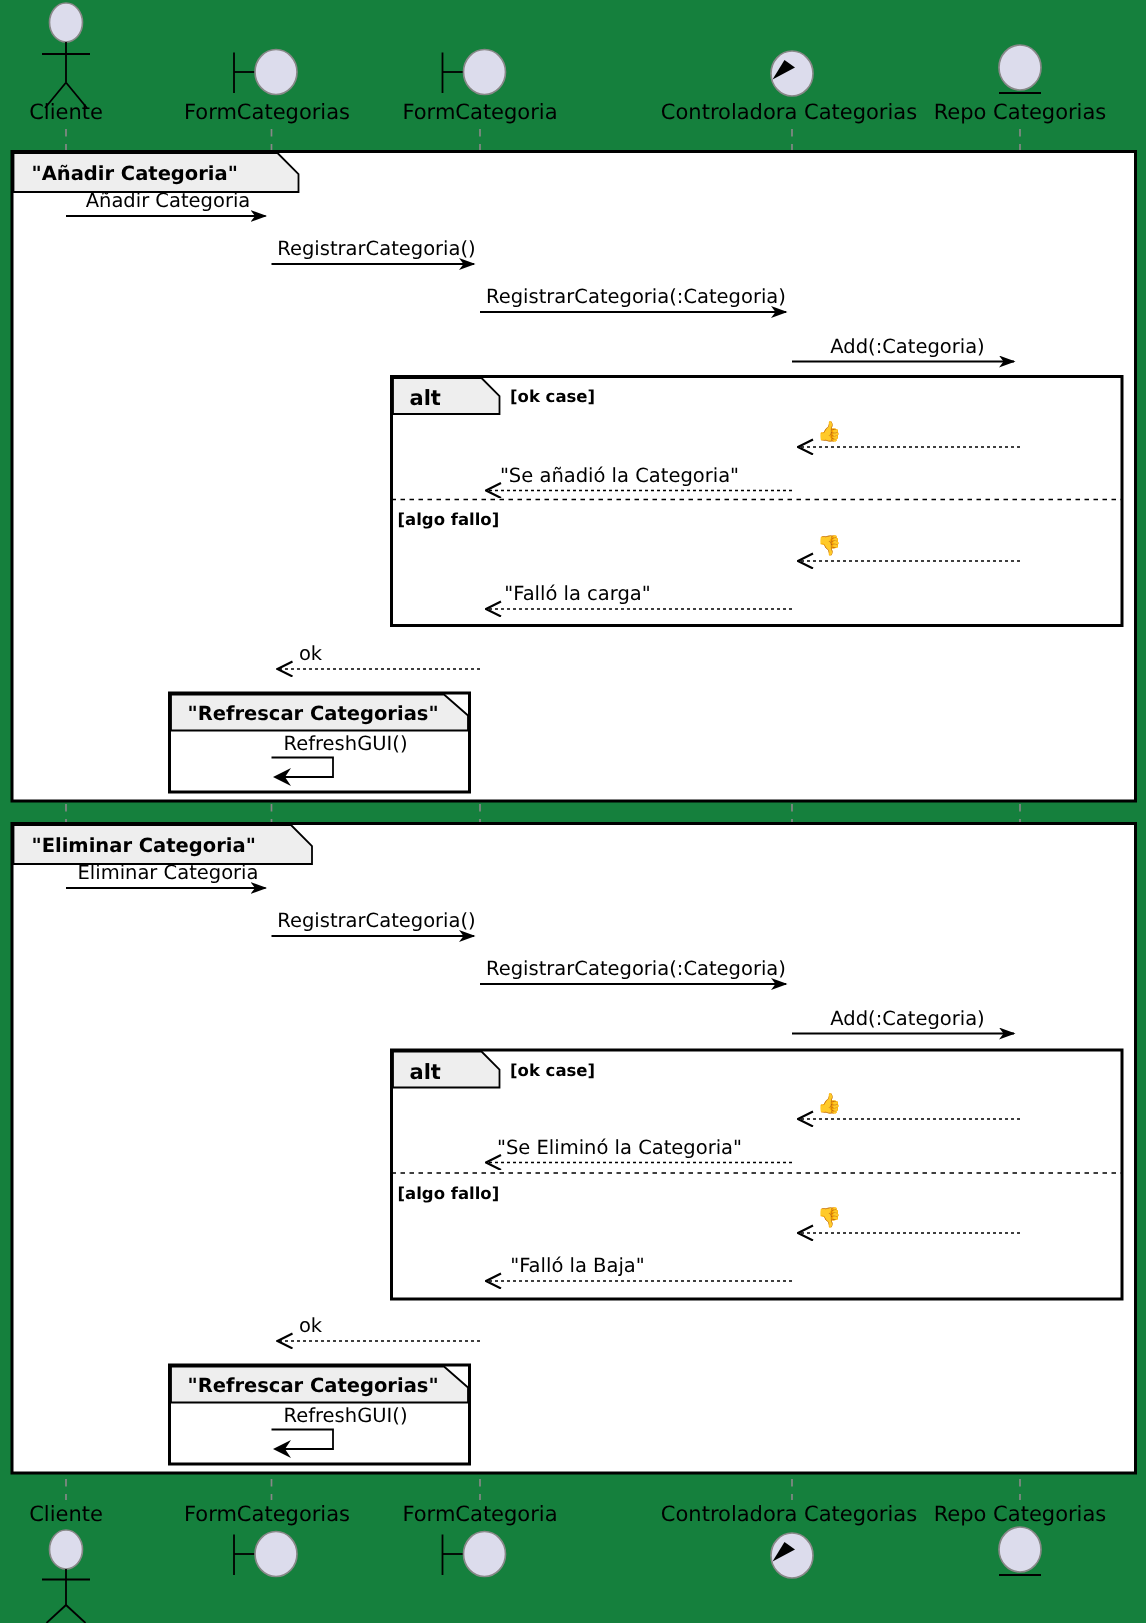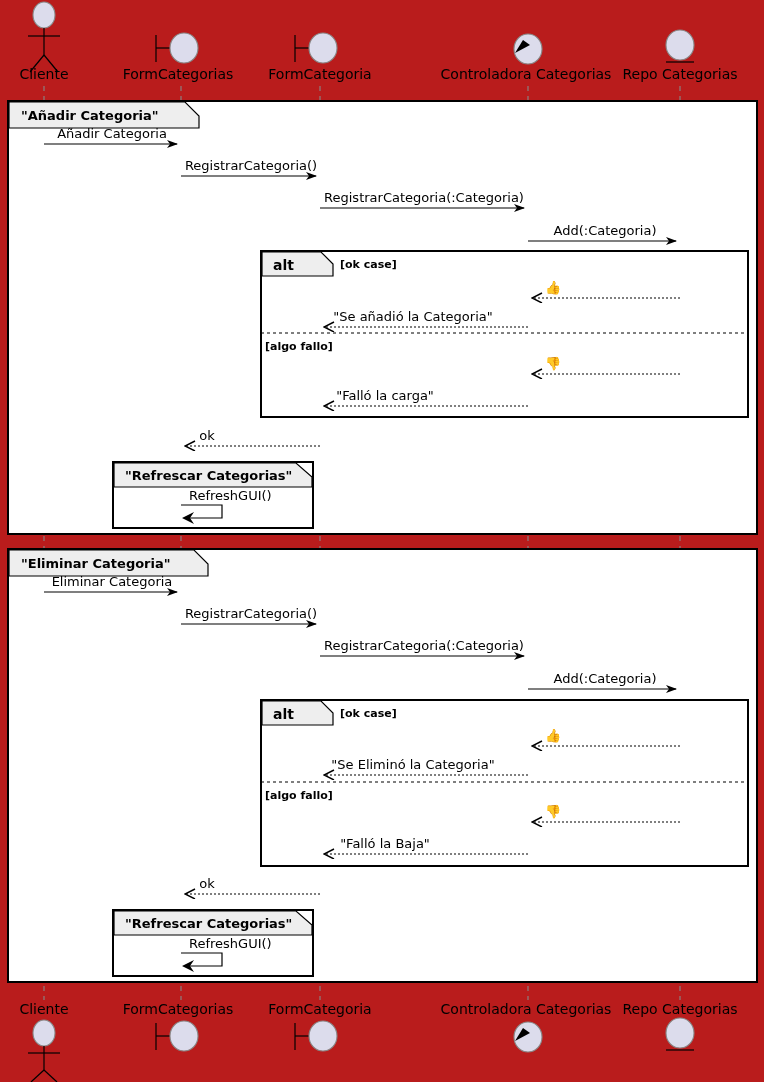--- a/index.html
+++ b/index.html
@@ -1,20 +1,20 @@
 <!DOCTYPE html>
 <html><head>
 <meta charset="utf-8">
 <style>
   html,body{margin:0;padding:0;background:#ffffff;}
   body{
     width:764px;height:1082px;overflow:hidden;
     font-family:"DejaVu Sans","Liberation Sans",sans-serif;
   }
-  #diagram{position:relative;width:764px;height:1082px;background:#b91c1c;text-align:right;}
+  #diagram{position:relative;width:764px;height:1082px;background:#15803d;text-align:right;}
   svg{position:absolute;left:0;top:0;width:764px;height:1082px;}
   .lbl{font-family:"DejaVu Sans","Liberation Sans",sans-serif;font-size:13px;fill:#000;}
   .lbl-part{font-family:"DejaVu Sans","Liberation Sans",sans-serif;font-size:14px;fill:#000;}
   .lbl-frag{font-family:"DejaVu Sans","Liberation Sans",sans-serif;font-size:13px;font-weight:bold;fill:#000;}
   .lbl-alt{font-family:"DejaVu Sans","Liberation Sans",sans-serif;font-size:14px;font-weight:bold;fill:#000;}
   .lbl-guard{font-family:"DejaVu Sans","Liberation Sans",sans-serif;font-size:11px;font-weight:bold;fill:#000;}
   .lbl-emoji{font-family:"DejaVu Sans","Liberation Sans",sans-serif;font-size:13px;fill:#333;}
   .solid{stroke:#000;stroke-width:1.2;fill:none;}
   .thick{stroke:#000;stroke-width:2;fill:none;}
   .dashlife{stroke:#888;stroke-width:1.1;fill:none;stroke-dasharray:5,5;}

